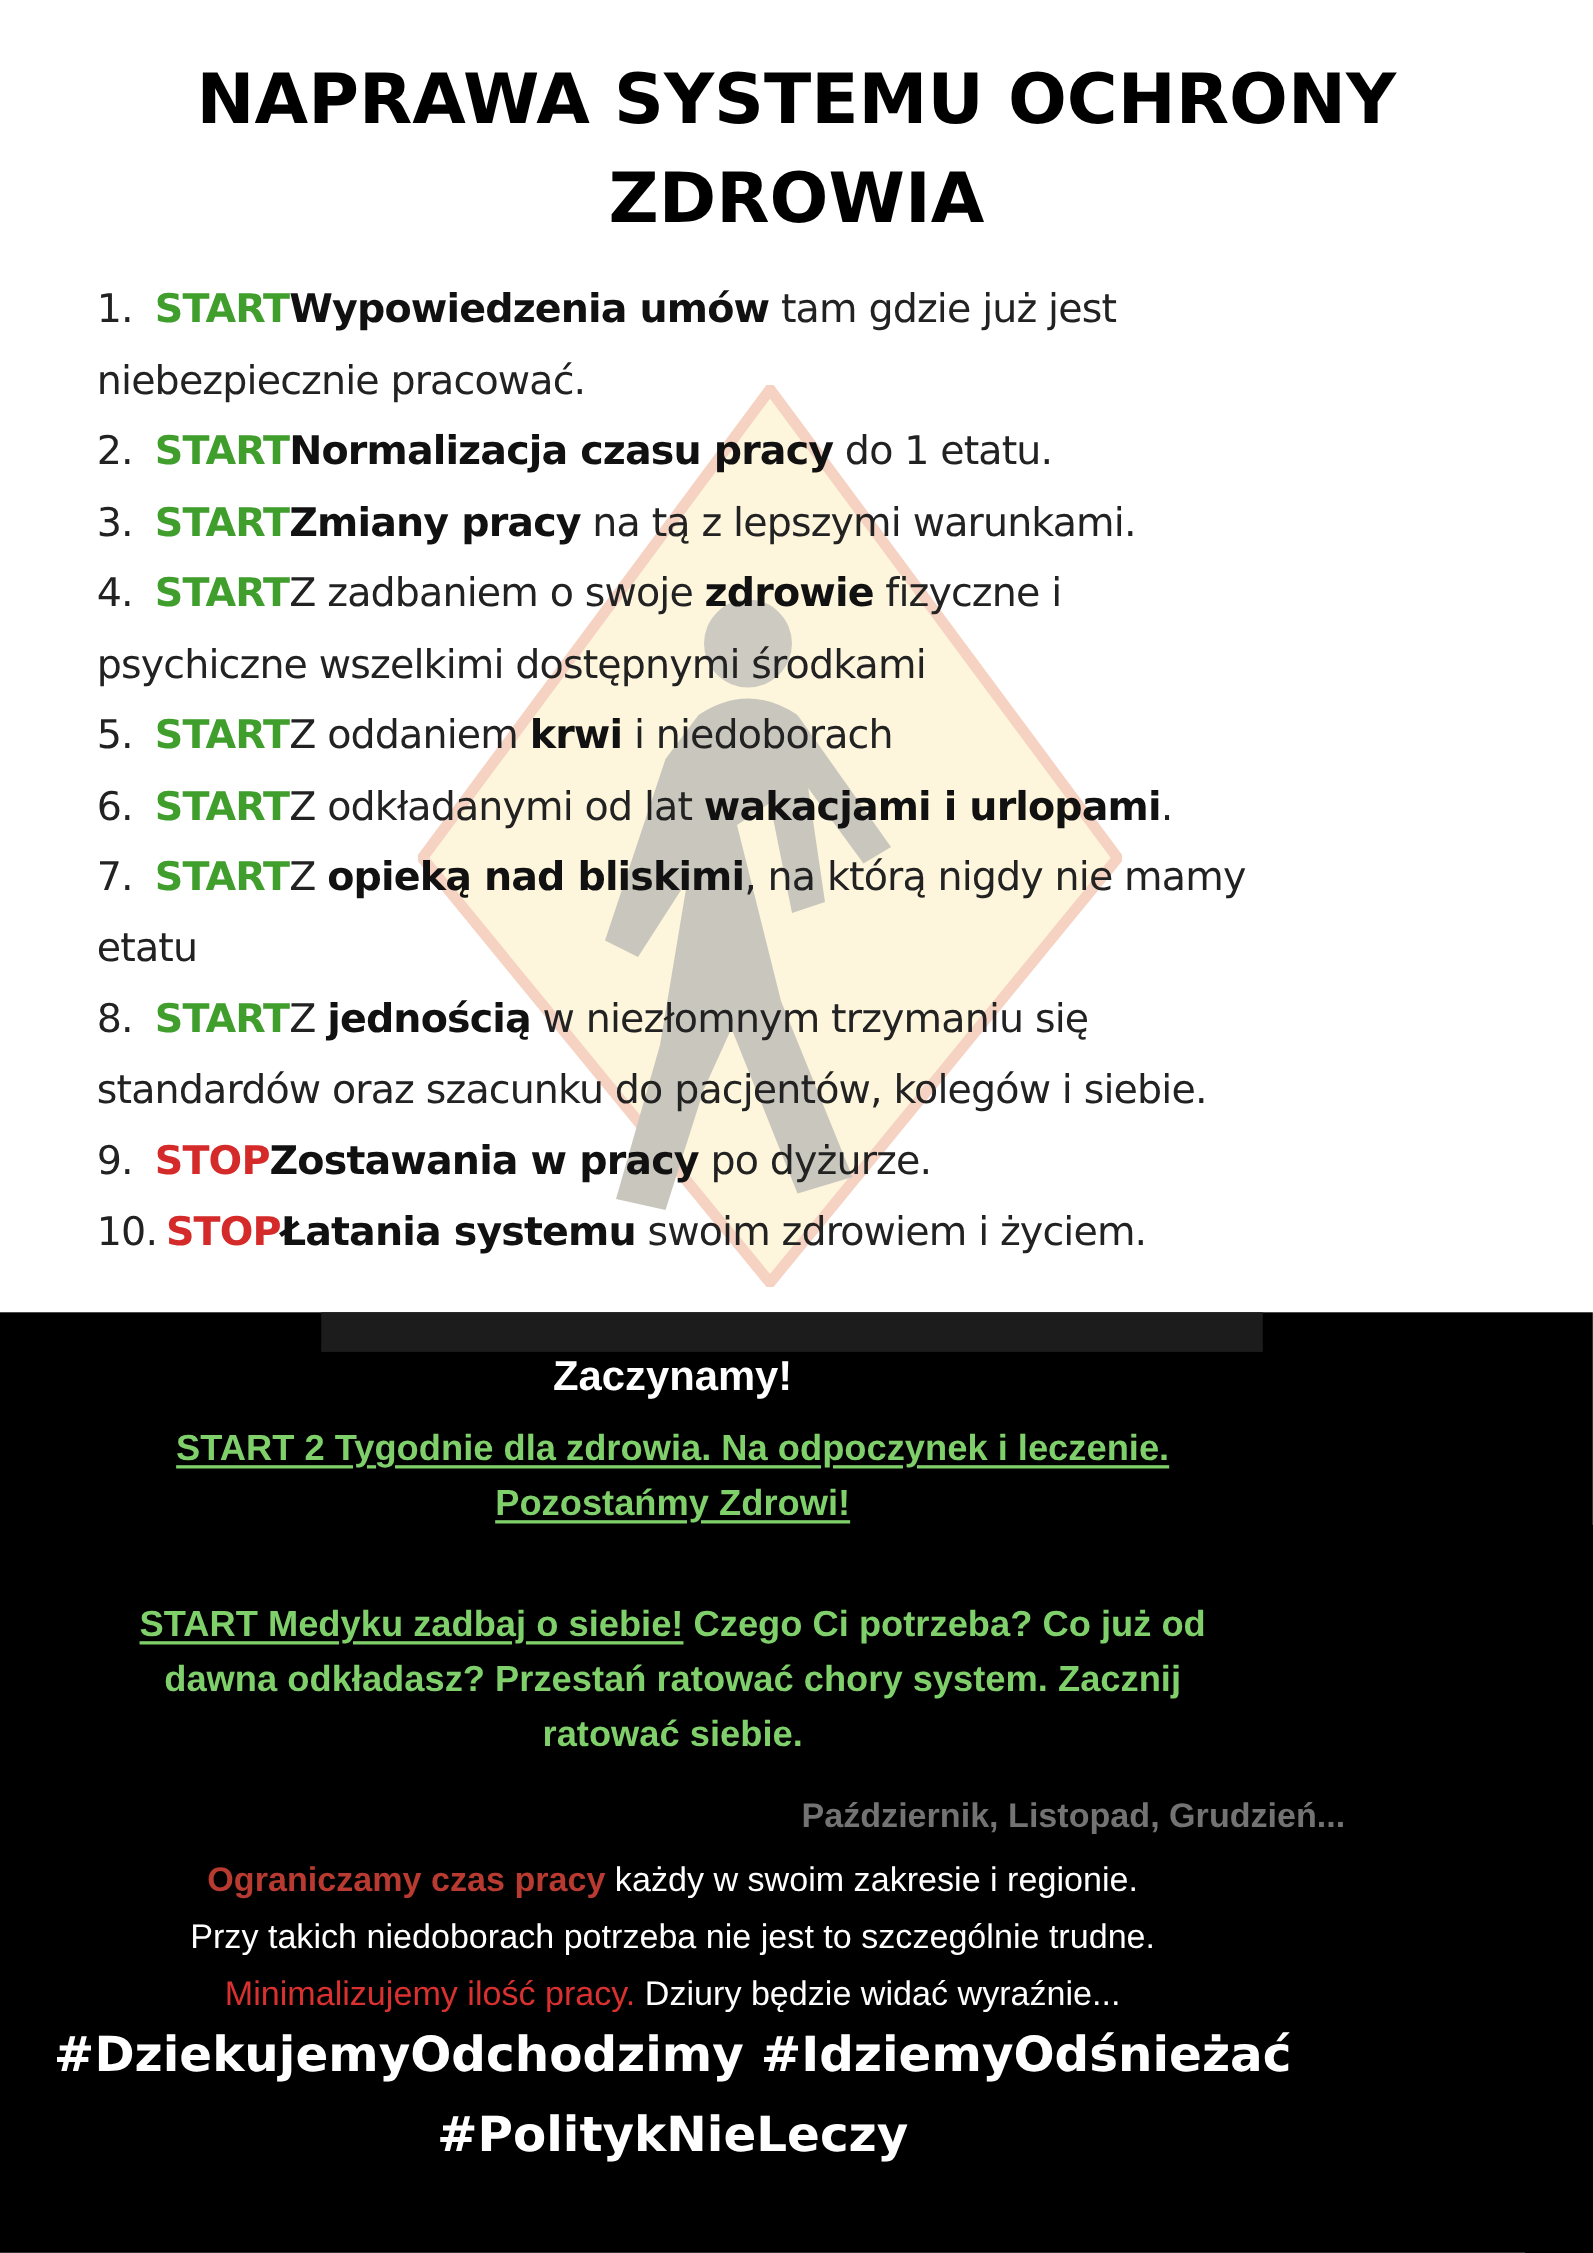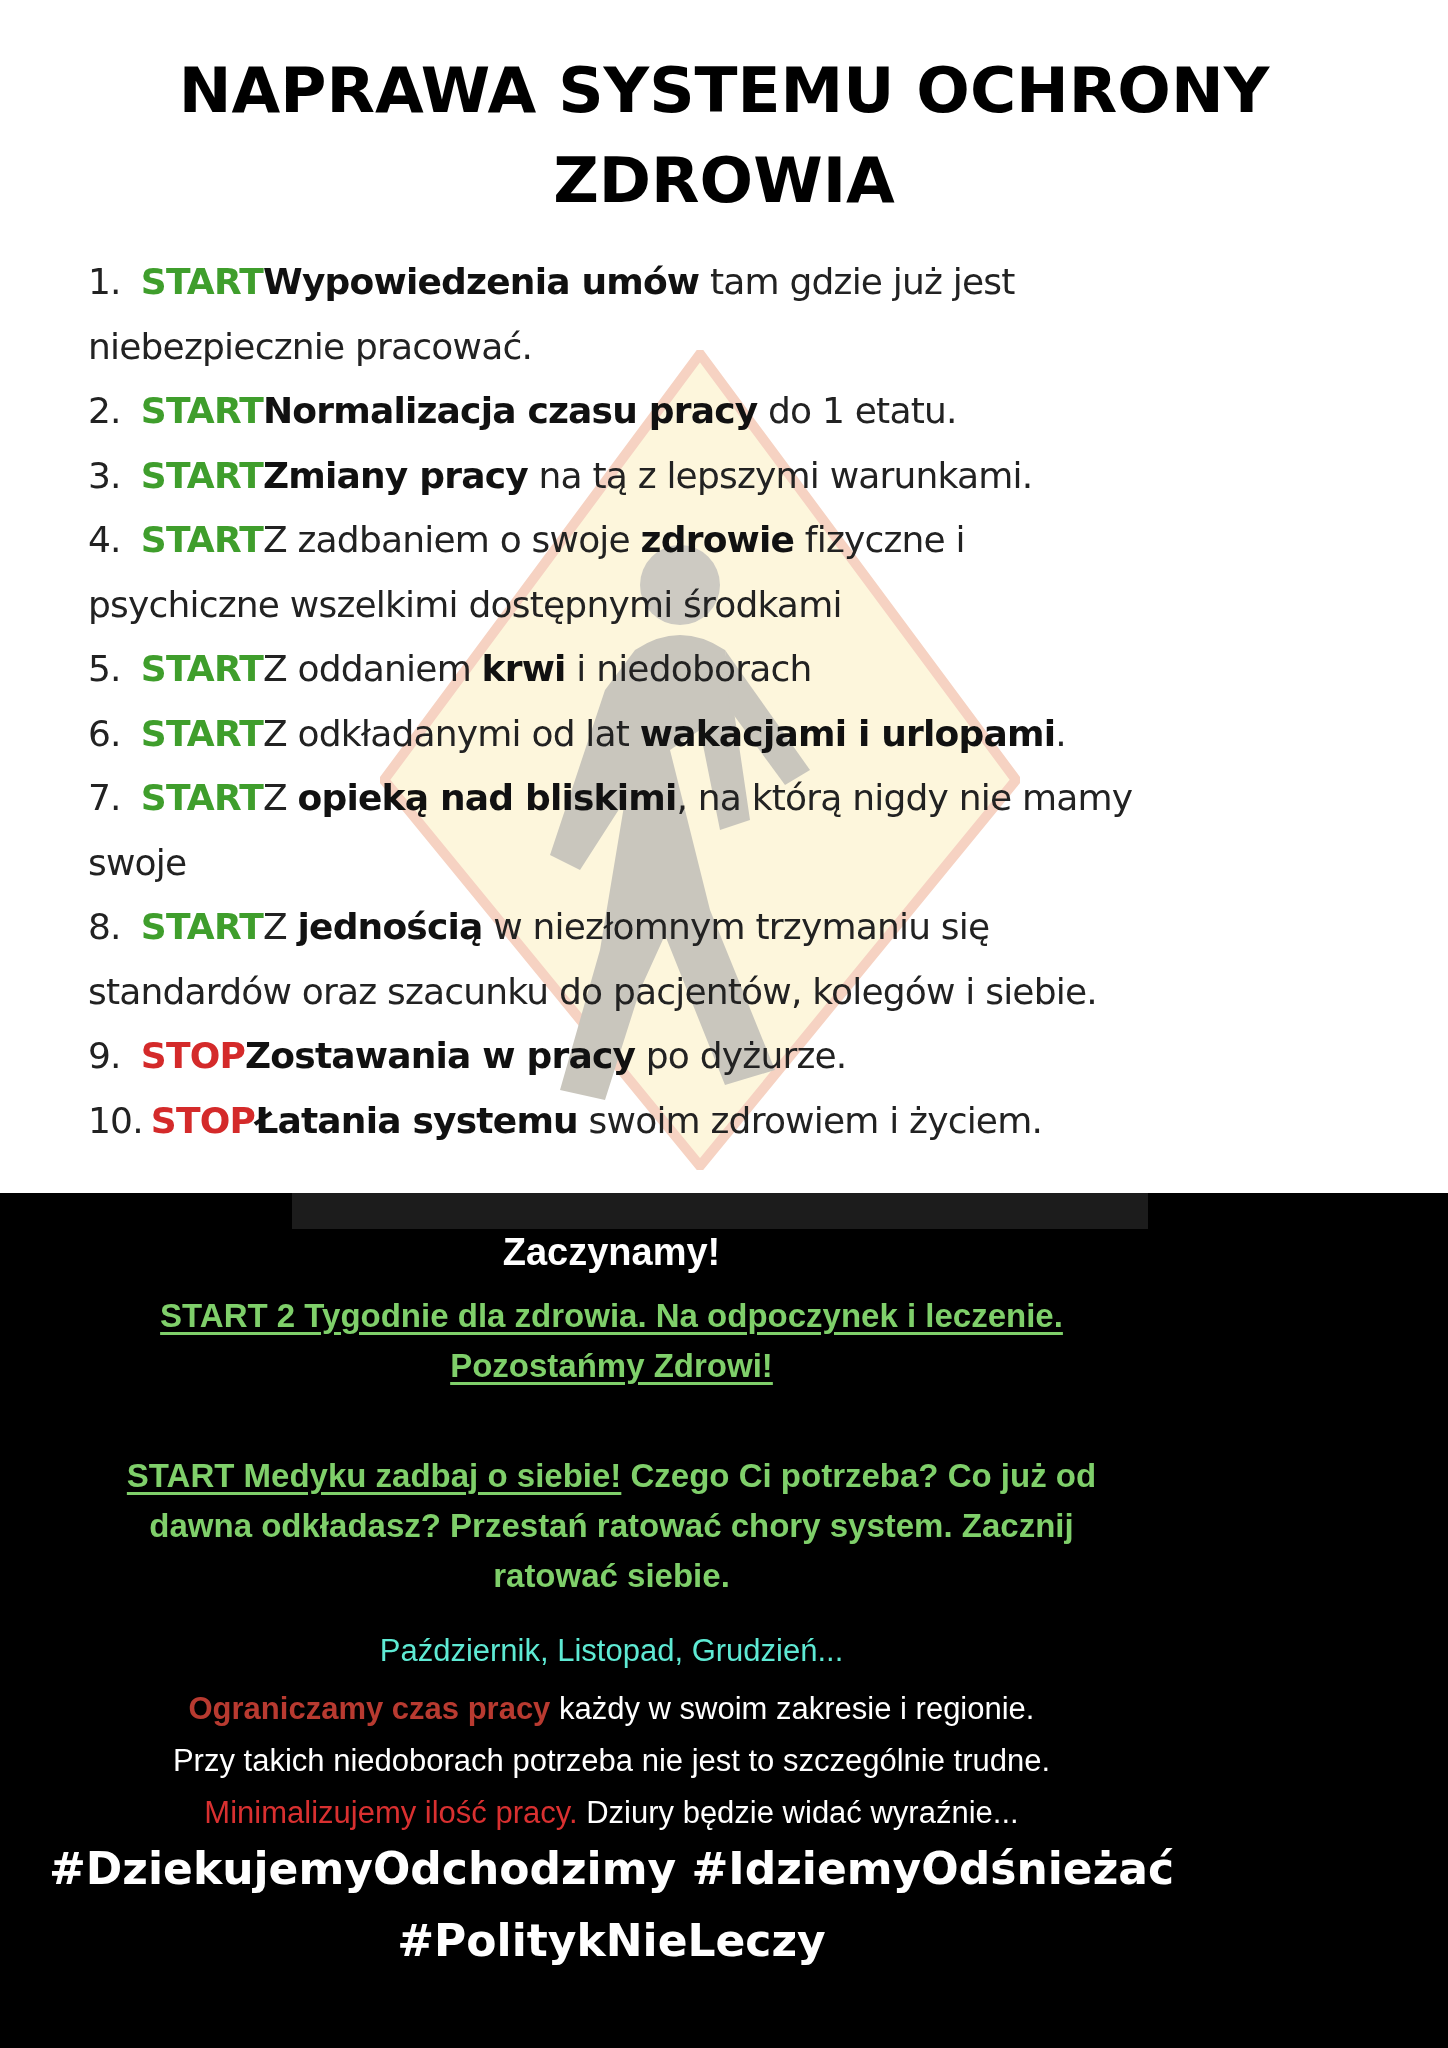--- a/index.html
+++ b/index.html
@@ -50,22 +50,23 @@
       font-family: "Liberation Sans", sans-serif;
     }
     .green {
       color: #7fcf6a; font-weight: bold; font-size: 33px; line-height: 50px;
       font-family: "Liberation Sans", sans-serif;
     }
     .green u { text-decoration: underline; text-decoration-thickness: 3px; text-underline-offset: 5px; }
     .g1 { top: 98px; }
     .g2 { top: 258px; }
     .red-h {
-      top: 440px; color: #5eead4; font-weight: normal; font-size: 31px;
+      top: 440px; color: #737373; font-weight: bold; font-size: 31px;
       font-family: "Liberation Sans", sans-serif;
+      text-align: right;
     }
     .body-lines {
       top: 490px; font-size: 31px; line-height: 52px; color: #ffffff;
       font-family: "Liberation Sans", sans-serif;
     }
     .body-lines .dred { color: #b83a30; font-weight: bold; }
     .body-lines .lred { color: #d93030; }
     .tags {
       top: 640px; font-size: 44px; line-height: 72px; color: #ffffff; font-weight: bold;
       font-family: "DejaVu Sans", sans-serif;
@@ -103,21 +104,21 @@
       <span>psychiczne wszelkimi dostępnymi środkami</span>
     </div>
     <div class="item">
       <span class="num">5.</span><span class="kw start">START</span><span>Z oddaniem </span><span class="b">krwi</span><span> i niedoborach</span>
     </div>
     <div class="item">
       <span class="num">6.</span><span class="kw start">START</span><span>Z odkładanymi od lat </span><span class="b">wakacjami i urlopami</span><span>.</span>
     </div>
     <div class="item">
       <span class="num">7.</span><span class="kw start">START</span><span>Z </span><span class="b">opieką nad bliskimi</span><span>, na którą nigdy nie mamy</span><br>
-      <span>swoje</span>
+      <span>etatu</span>
     </div>
     <div class="item">
       <span class="num">8.</span><span class="kw start">START</span><span>Z </span><span class="b">jednością</span><span> w niezłomnym trzymaniu się</span><br>
       <span>standardów oraz szacunku do pacjentów, kolegów i siebie.</span>
     </div>
     <div class="item">
       <span class="num">9.</span><span class="kw stop">STOP</span><span class="b">Zostawania w pracy</span><span> po dyżurze.</span>
     </div>
     <div class="item">
       <span class="num" style="margin-right:8px">10.</span><span class="kw stop">STOP</span><span class="b">Łatania systemu</span><span> swoim zdrowiem i życiem.</span>

